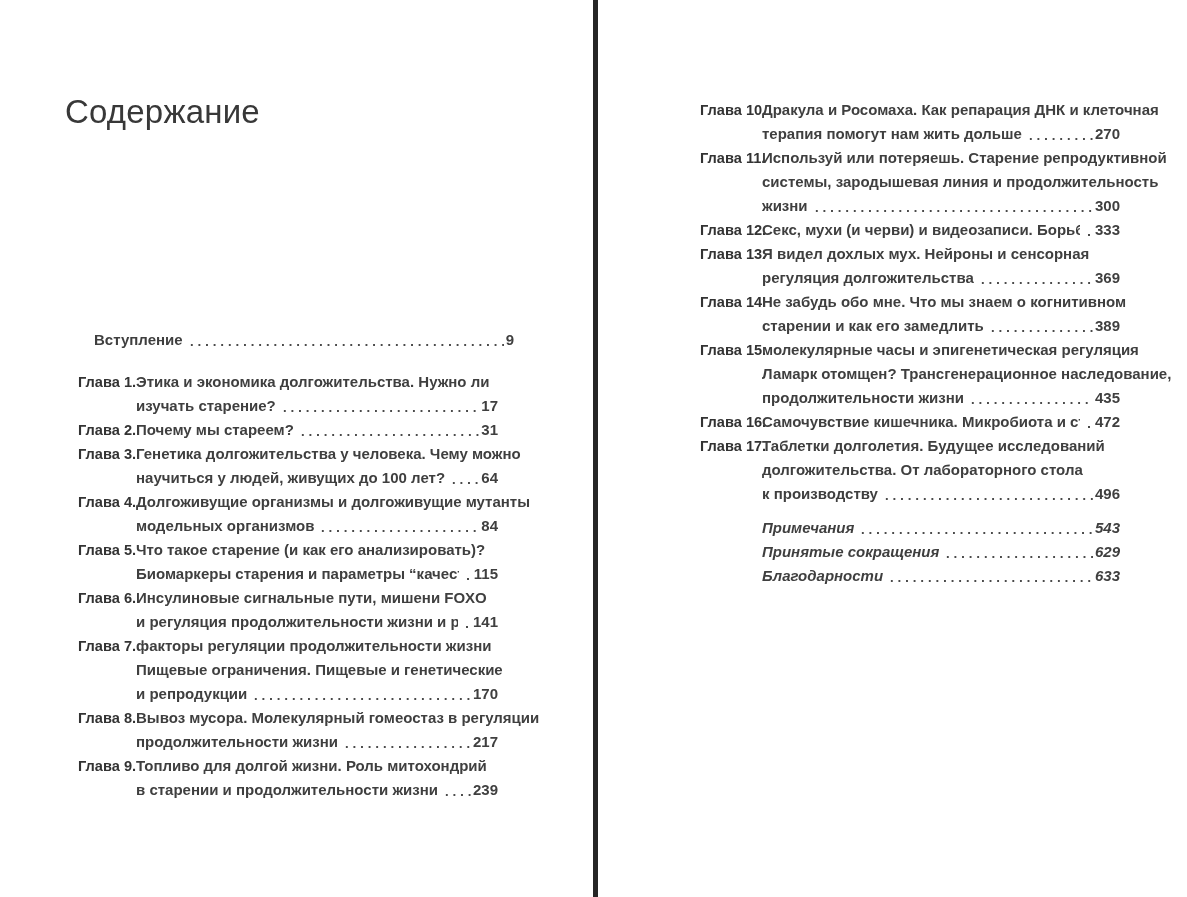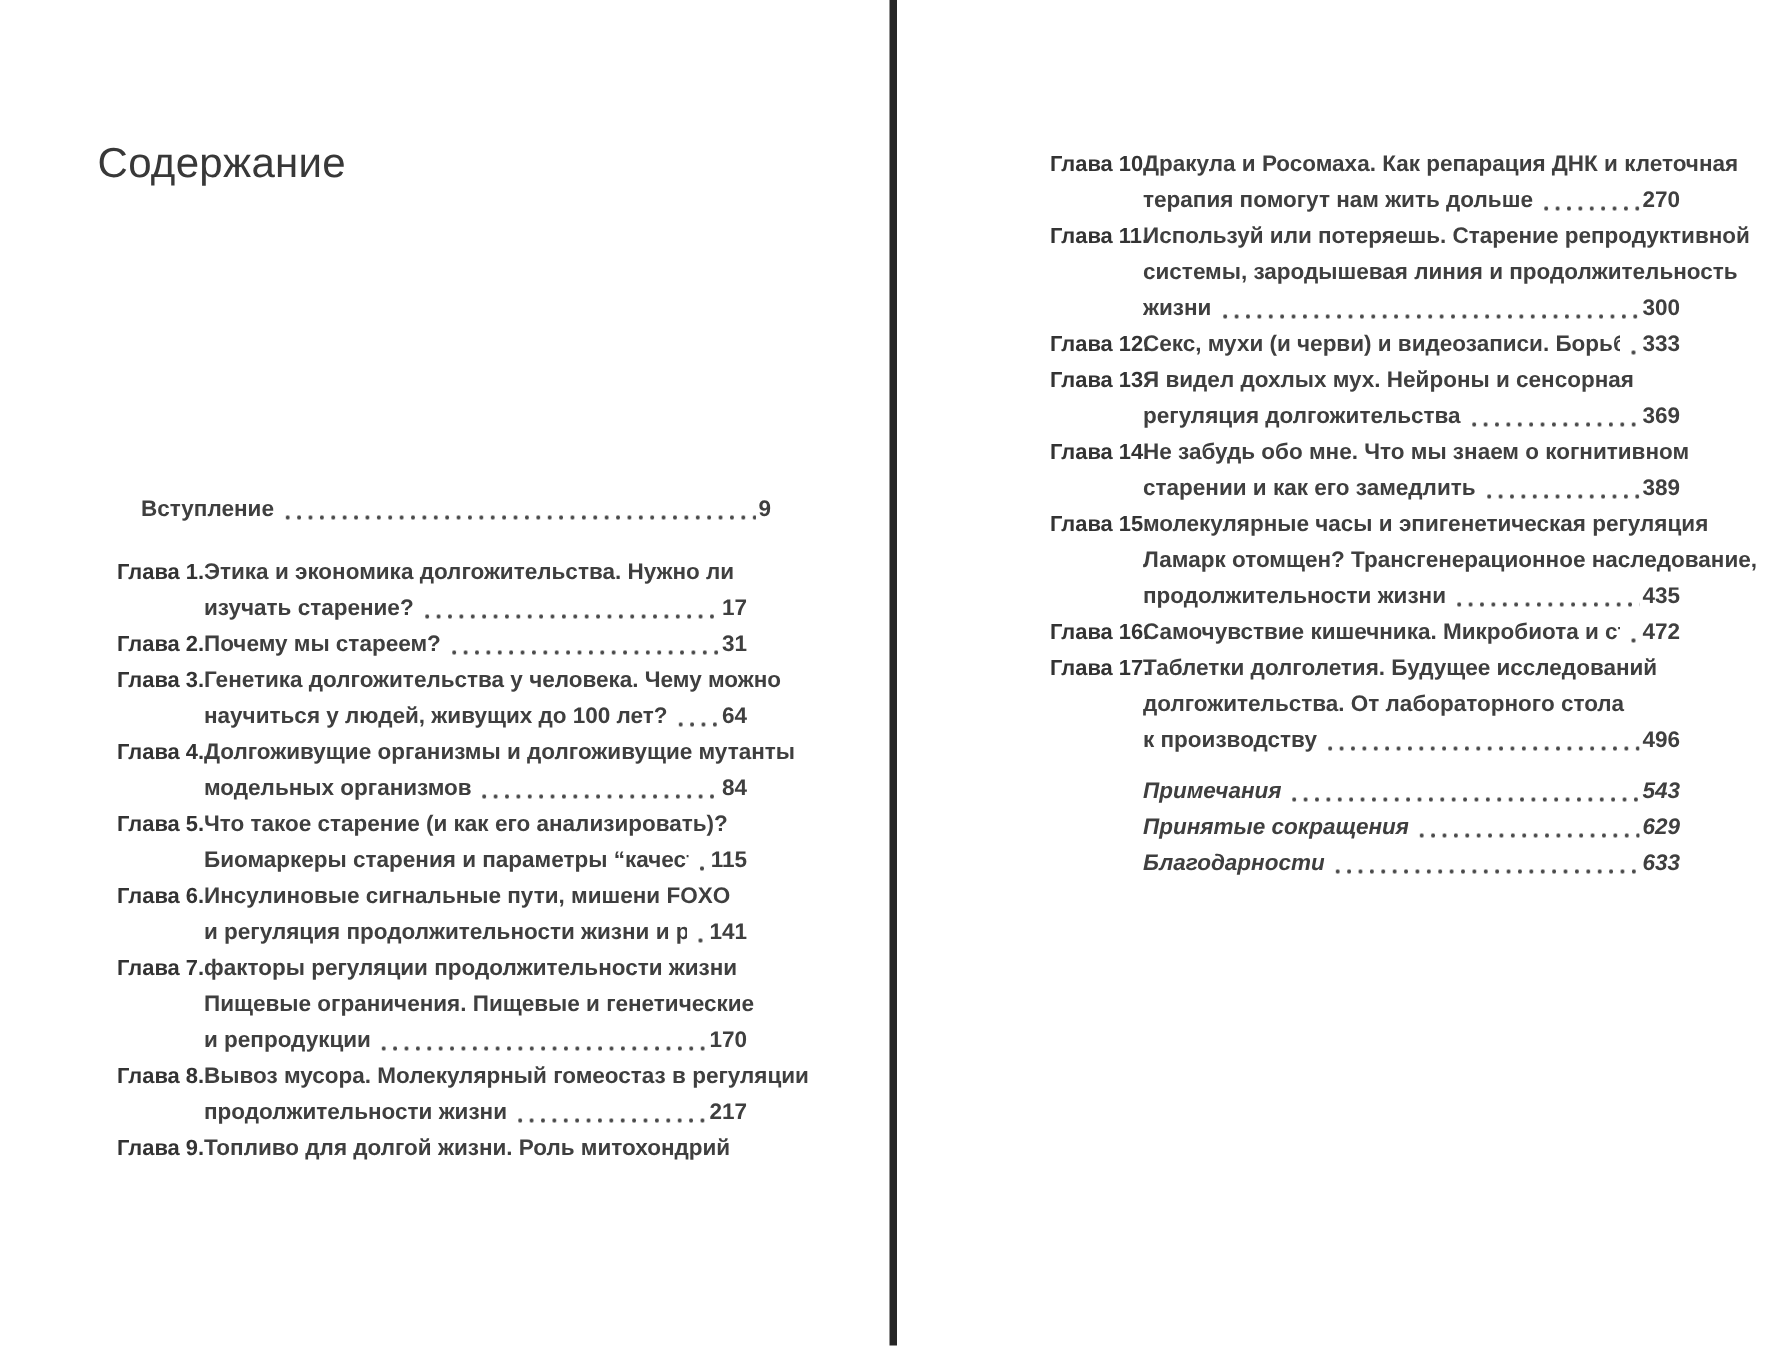--- a/index.html
+++ b/index.html
@@ -26,21 +26,21 @@
     background: var(--divider);
   }
 
   .page { position: absolute; top: 0; height: 897px; }
   .page-left  { left: 65px;  width: 420px; }
   .page-right { left: 700px; width: 420px; }
 
   .toc-title {
     position: absolute;
     top: 93px; left: 0;
-    font-size: 28px;
+    font-size: 33px;
     font-weight: 400;
     letter-spacing: 0.2px;
     color: #383838;
     white-space: nowrap;
   }
 
   .intro-row { position: absolute; top: 328px; left: 0; width: 420px; margin-left: 29px; }
   .entries-left  { position: absolute; top: 370px; left: 0; width: 420px; margin-left: 13px; }
   .entries-right { position: absolute; top: 98px;  left: 0; width: 420px; }
   .backmatter    { position: absolute; top: 516px; left: 62px; width: 358px; }
@@ -189,20 +189,25 @@
               <span class="line-text">продолжительности жизни</span>
               <span class="leader"></span>
               <span class="pagenum">217</span>
             </div>
           </div>
         </div>
         <div class="entry">
           <div class="entry-label">Глава 9.</div>
           <div class="entry-body">
             <div class="line">Топливо для долгой жизни. Роль митохондрий</div>
+            <div class="line line-flex">
+              <span class="line-text">в старении и продолжительности жизни</span>
+              <span class="leader"></span>
+              <span class="pagenum">239</span>
+            </div>
           </div>
         </div>
       </div>
   </div>
 
   <div class="page page-right">
     <div class="entries-right" id="right-entries">
         <div class="entry">
           <div class="entry-label">Глава 10.</div>
           <div class="entry-body">

